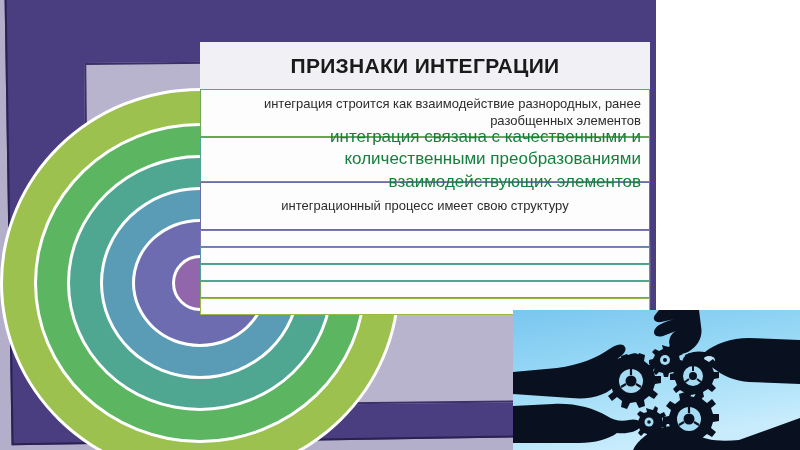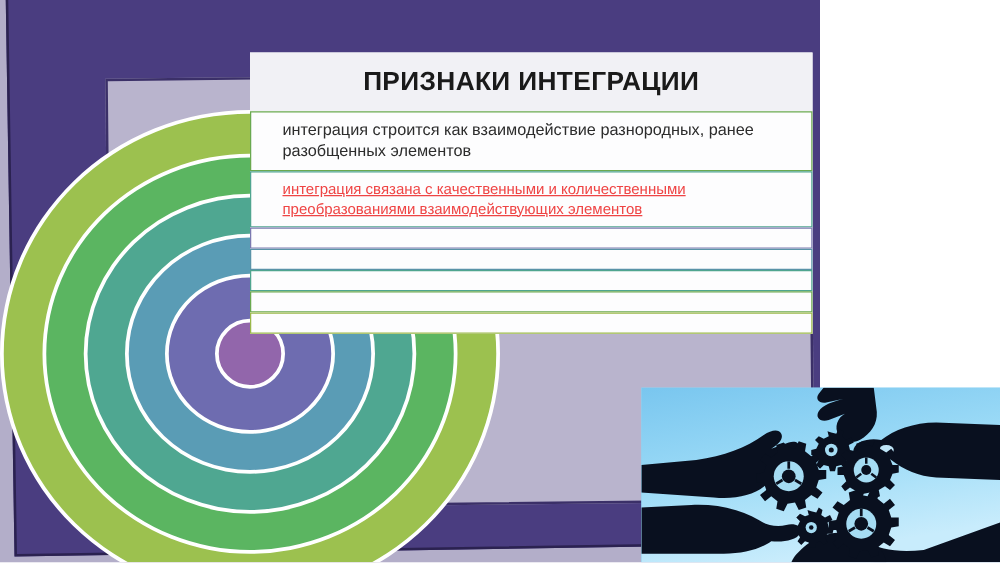--- a/index.html
+++ b/index.html
@@ -77,34 +77,34 @@
     width: 450px;
     background: #fbfbfd;
     box-sizing: border-box;
   }
   .row {
     box-sizing: border-box;
     background: #fdfdfe;
     display: flex;
     align-items: center;
     justify-content: center;
-    text-align: left;
+    text-align: right;
     color: #2c2c2c;
-    padding: 1px 25px;
+    padding: 1px 8px;
   }
   .row-title {
     background: #f1f1f5;
     font-weight: bold;
     font-size: 21px;
     letter-spacing: 0.3px;
     color: #1a1a1a;
     height: 47px;
   }
   .row-big   { font-size: 13px; line-height: 1.28; }
-  .row-small { font-size: 12px; line-height: 1.30; color: #ef4444; text-decoration: underline; }
+  .row-small { font-size: 17px; line-height: 1.30; color: #15803d; }
   .row-empty { }
 
   
   .photo {
     position: absolute;
     left: 513px;
     top: 310px;
     width: 287px;
     height: 140px;
     overflow: hidden;
@@ -130,20 +130,21 @@
         <div class="arc" style="left: 132px; top: 219px; width: 136px; height: 128px; background: rgb(110, 108, 176);"></div>
         <div class="arc" style="left: 172px; top: 255px; width: 56px; height: 56px; background: rgb(146, 102, 171);"></div>
       </div>
   </div>
 
   <div class="table-wrap">
     <div class="row row-title">ПРИЗНАКИ ИНТЕГРАЦИИ</div>
     <div id="rows-host">
         <div class="row row-big" style="height: 48px; border: 1px solid rgb(106, 169, 79);">интеграция строится как взаимодействие разнородных, ранее разобщенных элементов</div>
         <div class="row row-small" style="height: 45px; border: 1px solid rgb(79, 165, 143);">интеграция связана с качественными и количественными преобразованиями взаимодействующих элементов</div>
+        <div class="row row-big" style="height: 48px; border: 1px solid rgb(109, 106, 168);">интеграционный процесс имеет свою структуру</div>
         <div class="row row-empty" style="height: 17px; border: 1px solid rgb(123, 121, 176);"></div>
         <div class="row row-empty" style="height: 17px; border: 1px solid rgb(90, 147, 168);"></div>
         <div class="row row-empty" style="height: 17px; border: 1px solid rgb(79, 165, 143);"></div>
         <div class="row row-empty" style="height: 17px; border: 1px solid rgb(106, 169, 79);"></div>
         <div class="row row-empty" style="height: 17px; border: 1px solid rgb(154, 184, 74);"></div>
       </div>
   </div>
 
   <div class="photo">
     <svg width="287" height="140" viewBox="0 0 287 140">

